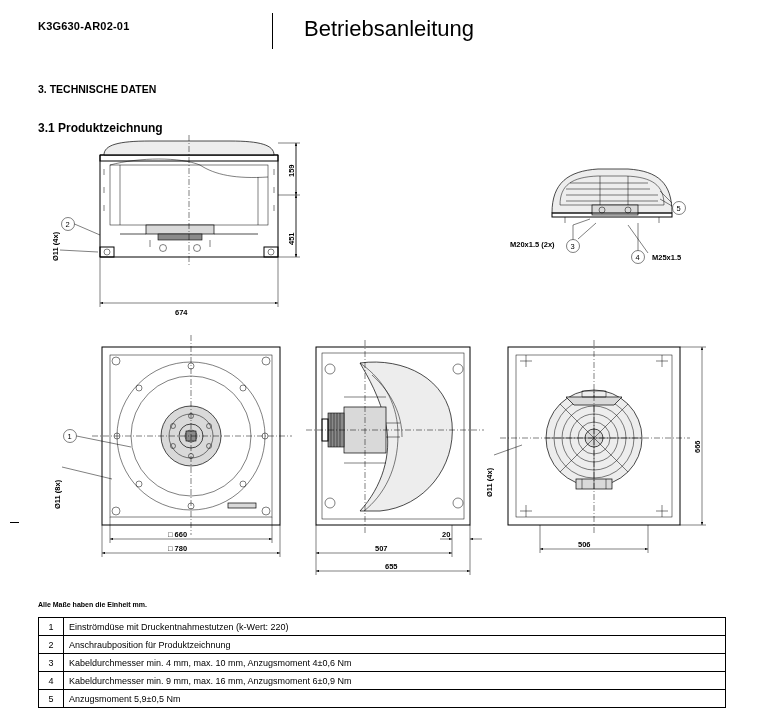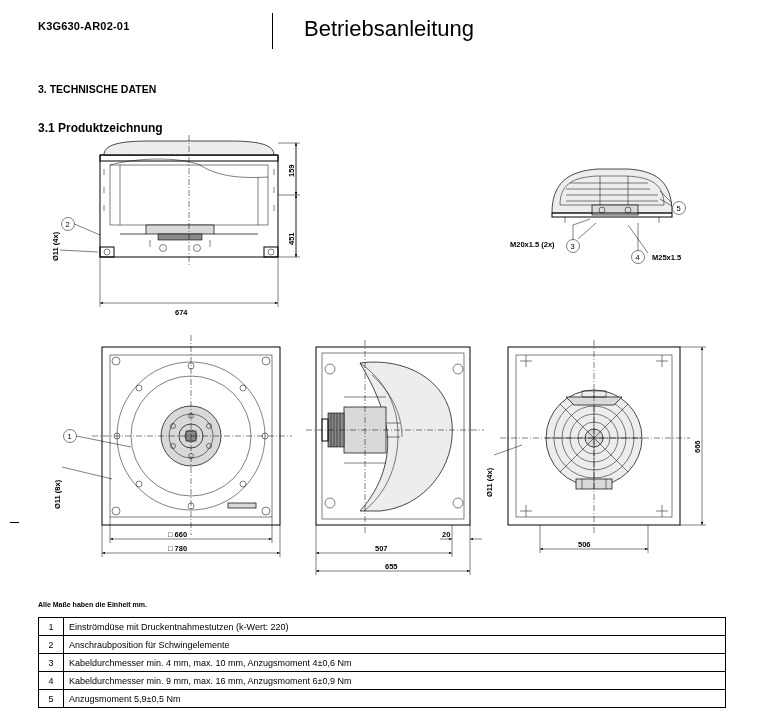--- a/index.html
+++ b/index.html
@@ -365,21 +365,21 @@
   <div class="note">Alle Maße haben die Einheit mm.</div>
 
   <table class="legend">
     <tbody>
       <tr>
         <td class="num">1</td>
         <td>Einströmdüse mit Druckentnahmestutzen (k-Wert: 220)</td>
       </tr>
       <tr>
         <td class="num">2</td>
-        <td>Anschraubposition für Schwingelemente</td>
+        <td>Anschraubposition für Produktzeichnung</td>
       </tr>
       <tr>
         <td class="num">3</td>
         <td>Kabeldurchmesser min. 4 mm, max. 10 mm, Anzugsmoment 4±0,6 Nm</td>
       </tr>
       <tr>
         <td class="num">4</td>
         <td>Kabeldurchmesser min. 9 mm, max. 16 mm, Anzugsmoment 6±0,9 Nm</td>
       </tr>
       <tr>

